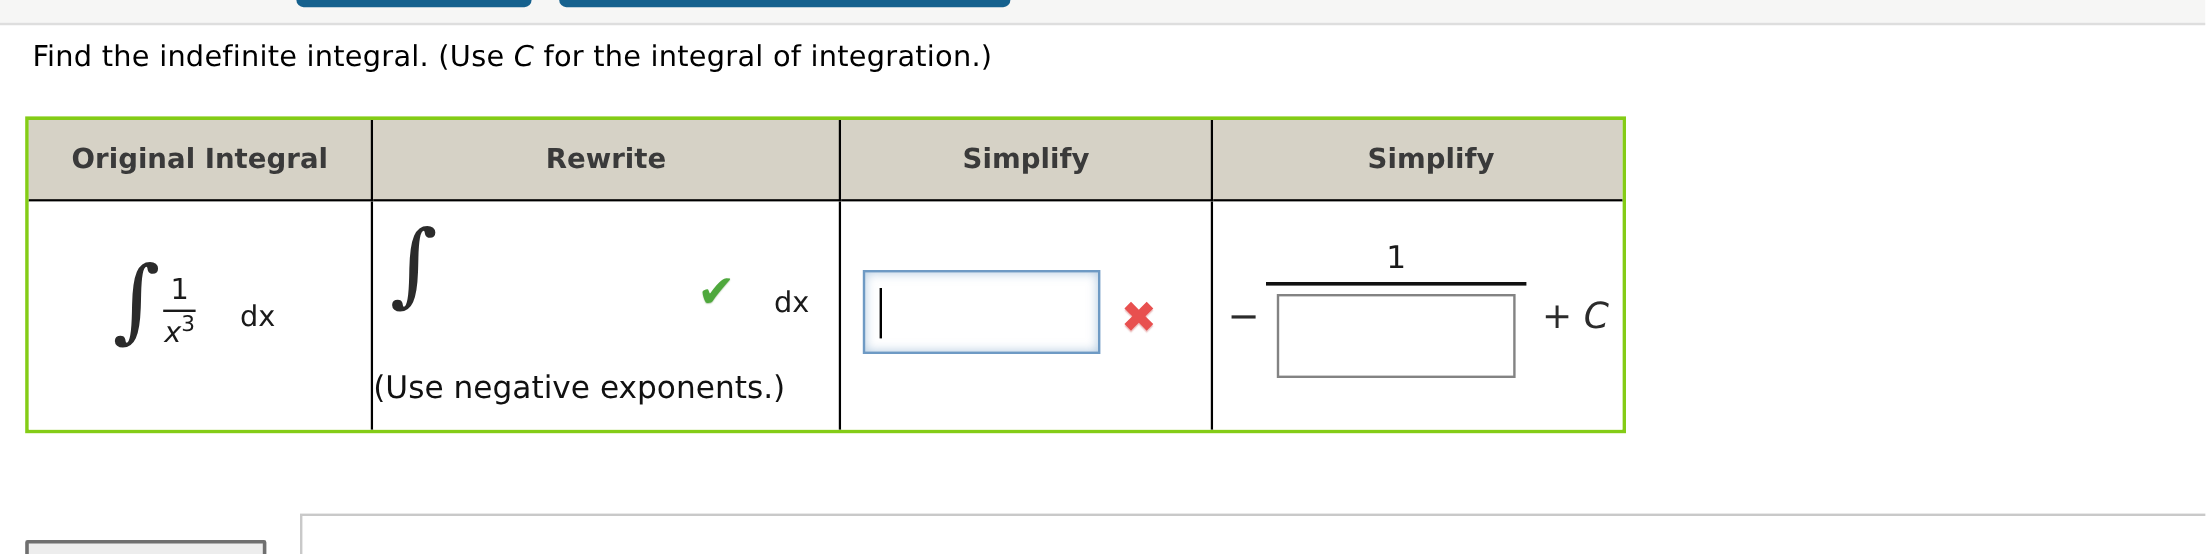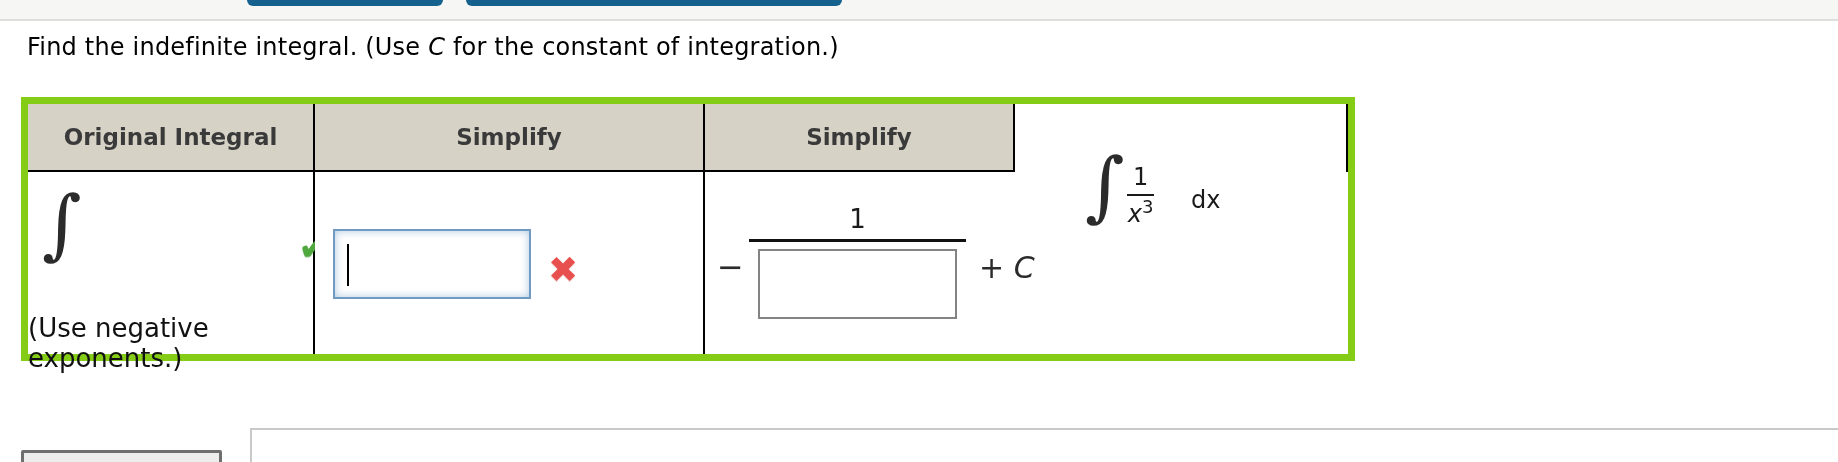--- a/index.html
+++ b/index.html
@@ -25,21 +25,21 @@
   
   .question {
     position:absolute; left:27px; top:33px; font-size:24px; color:#000;
     letter-spacing:0.2px; white-space:nowrap;
   }
   .question .em { font-style:italic; }
 
   
   .qtable {
     position:absolute; left:21px; top:97px; width:1334px; height:264px;
-    border:7px solid #84cc16; display:grid;
+    border:3px solid #84cc16; display:grid;
     grid-template-columns:287px 390px 310px 1fr;
     grid-template-rows:68px 1fr; background:#fff;
   }
   .th {
     background:#d6d2c6; border-right:2px solid #000; border-bottom:2px solid #000;
     display:flex; align-items:center; justify-content:center;
     font-weight:bold; font-size:23px; color:#3a3a3a;
   }
   .th:nth-child(4) { border-right:none;padding-left:22px; }
   .td { position:relative; background:#fff; border-right:2px solid #000; }
@@ -114,25 +114,26 @@
 </style>
 </head>
 <body>
 
 <div class="canvas">
 
   <div class="topbar"></div>
   <div class="toptab t1"></div>
   <div class="toptab t2"></div>
 
-  <div class="question"><span>Find the indefinite integral. (Use </span><span class="em">C</span><span> for the constant of integration.)</span></div>
+  <div class="question"><span>Find the indefinite integral. (Use </span><span class="em">C</span><span> for the integral of integration.)</span></div>
 
   <div class="qtable">
 
     <div class="th">Original Integral</div>
+    <div class="th">Rewrite</div>
     <div class="th">Simplify</div>
     <div class="th">Simplify</div>
 
     <div class="td">
       <span class="integral-sign" style="left:70px; top:44px;">∫</span>
       <span class="frac" style="left:112px; top:60px;">
         <span class="num">1</span>
         <span class="bar"></span>
         <span class="den"><span>x</span><sup>3</sup></span>
       </span>

